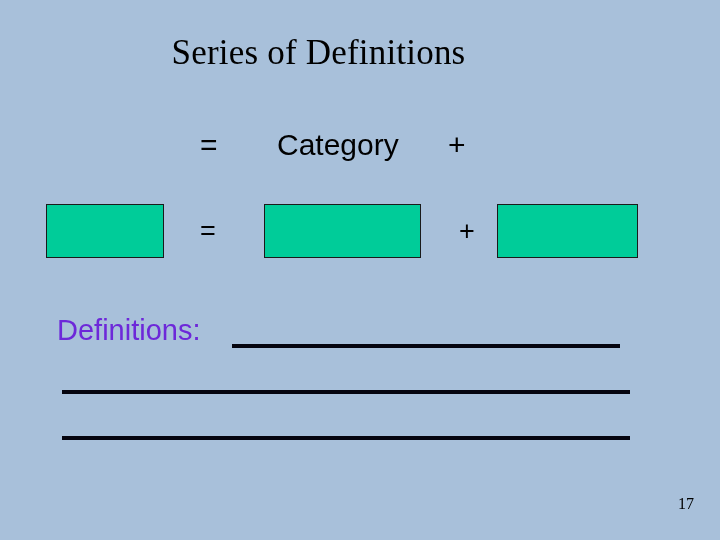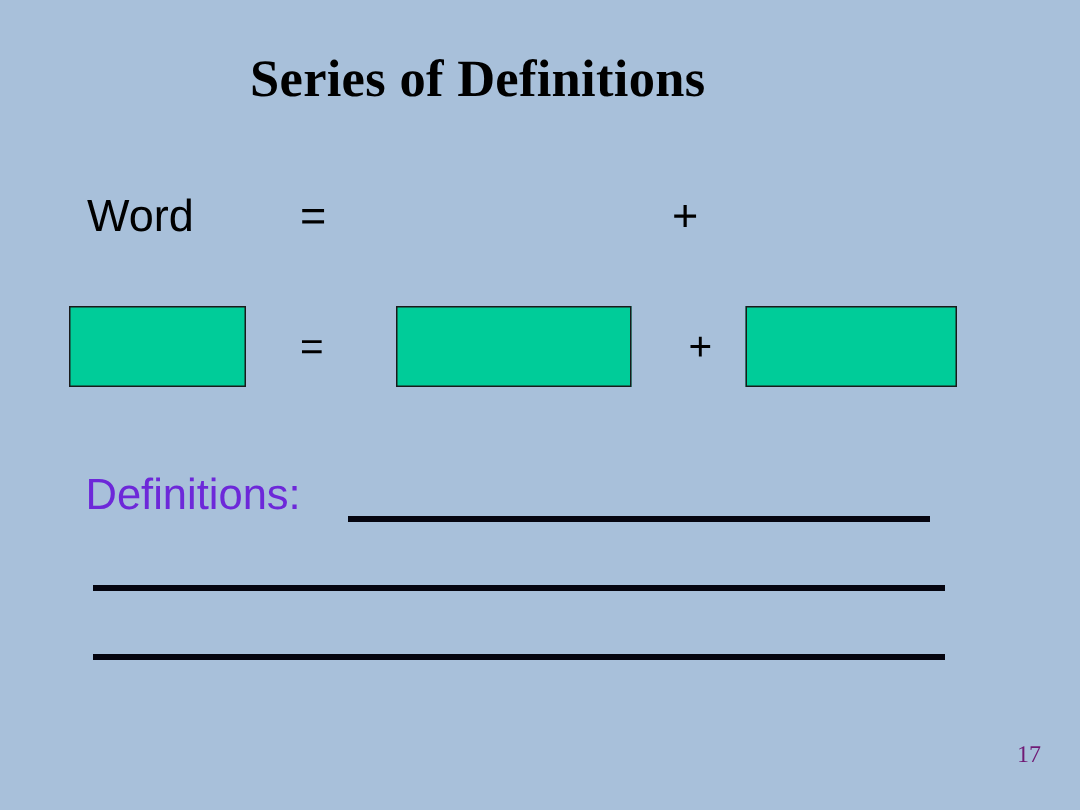--- a/index.html
+++ b/index.html
@@ -26,21 +26,21 @@
 
   
   #slide-title {
     position: absolute;
     left: 0;
     top: 32px;
     width: 637px;
     text-align: center;
     font-family: "Liberation Serif", serif;
     font-size: 35px;
-    font-weight: bold;
+    font-weight: normal;
     color: #000000;
     letter-spacing: 0.2px;
     line-height: 1.2;
   }
 
   
   #formula-header {
     position: absolute;
     left: 0;
     top: 122px;
@@ -118,34 +118,34 @@
   #rule-2 { left: 62px;  top: 80px; width: 568px; }
   #rule-3 { left: 62px;  top: 126px; width: 568px; }
 
   
   #page-number {
     position: absolute;
     right: 26px;
     bottom: 28px;
     font-family: "Liberation Serif", serif;
     font-size: 16px;
-    color: #701a75;
+    color: #000000;
     line-height: 1;
   }
 </style>
 </head>
 <body>
 
 <div id="slide">
 
   <div id="slide-title">Series of Definitions</div>
 
   <div id="formula-header">
-    <span class="hdr" id="hdr-word">Word</span>
     <span class="hdr" id="hdr-equals">=</span>
+    <span class="hdr" id="hdr-category">Category</span>
     <span class="hdr" id="hdr-plus">+</span>
   </div>
 
   <div id="box-row">
     <div class="green-box" id="box-word"></div>
     <span class="op-symbol" id="op-equals">=</span>
     <div class="green-box" id="box-category"></div>
     <span class="op-symbol" id="op-plus">+</span>
     <div class="green-box" id="box-attribute"></div>
   </div>

